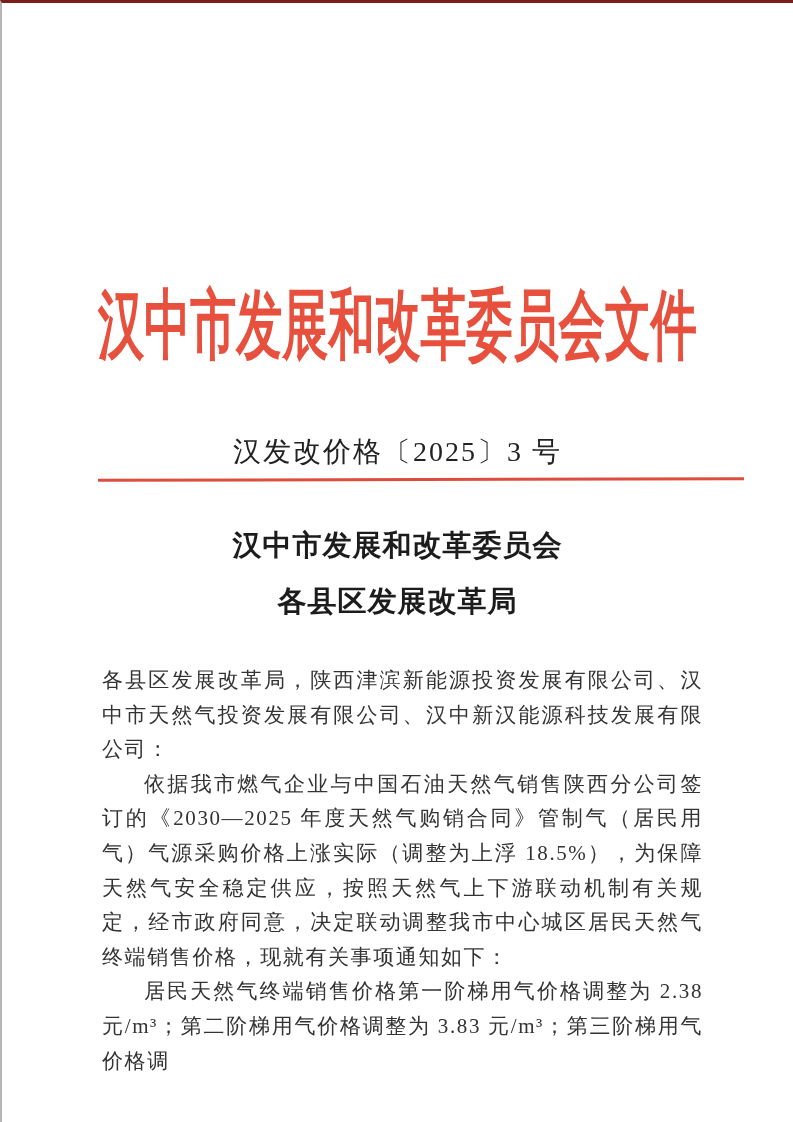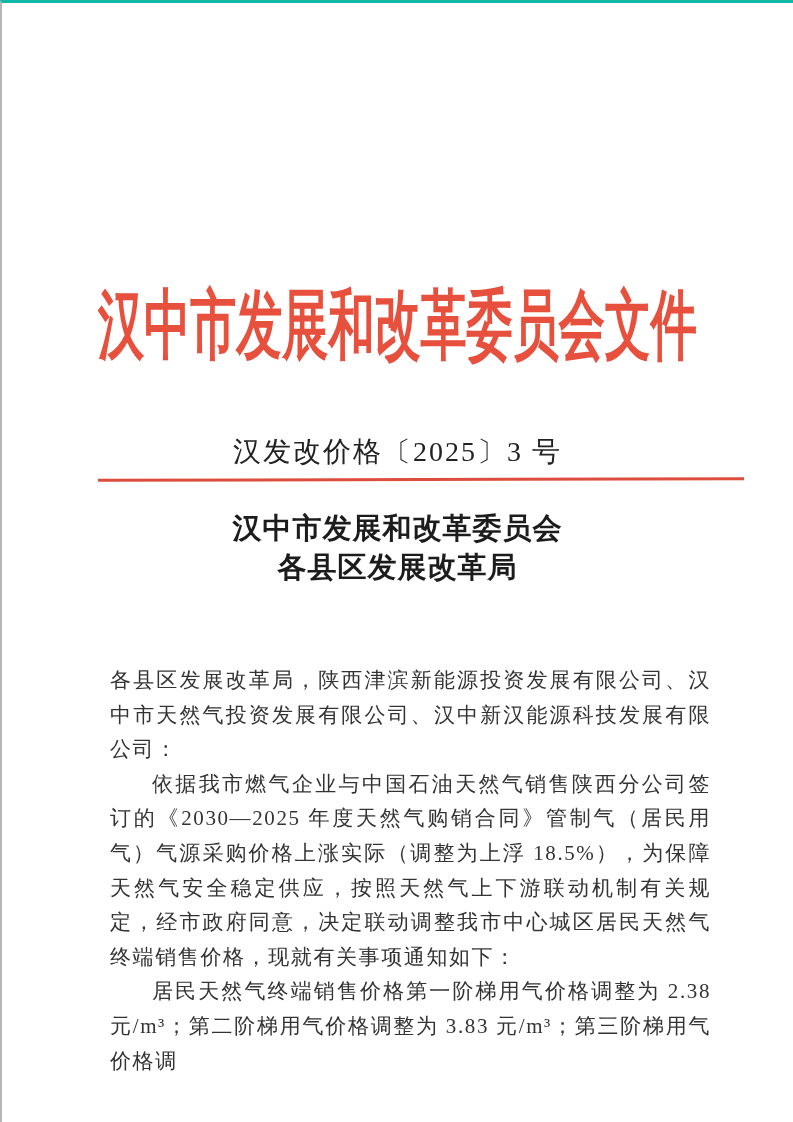--- a/index.html
+++ b/index.html
@@ -6,21 +6,21 @@
     margin: 0;
     padding: 0;
     background: #e8e8e8;
     font-family: "Liberation Serif", "DejaVu Serif", serif;
   }
   .scan-page {
     position: relative;
     width: 793px;
     height: 1122px;
     background: #ffffff;
-    border-top: 3px solid #14b8a6;
+    border-top: 3px solid #7f1d1d;
     border-left: 2px solid #b5b5b5;
     box-sizing: border-box;
     overflow: hidden;
   }
   
   .org-title {
     position: absolute;
     top: 262px;
     left: 0;
     width: 100%;
@@ -63,26 +63,27 @@
     width: 100%;
     text-align: center;
     color: #1c1c1c;
   }
   .notice-title .t-line {
     font-size: 29px;
     font-weight: bold;
     line-height: 39px;
     letter-spacing: 1px;
     white-space: nowrap;
+    margin-top: 17px;
   }
   
   .doc-body {
     position: absolute;
     top: 660px;
-    left: 108px;
+    left: 100px;
     width: 601px;
     font-size: 21px;
     line-height: 34.6px;
     letter-spacing: 1.6px;
     color: #333333;
     text-align: justify;
     text-justify: inter-character;
   }
   .doc-body p {
     margin: 0;

